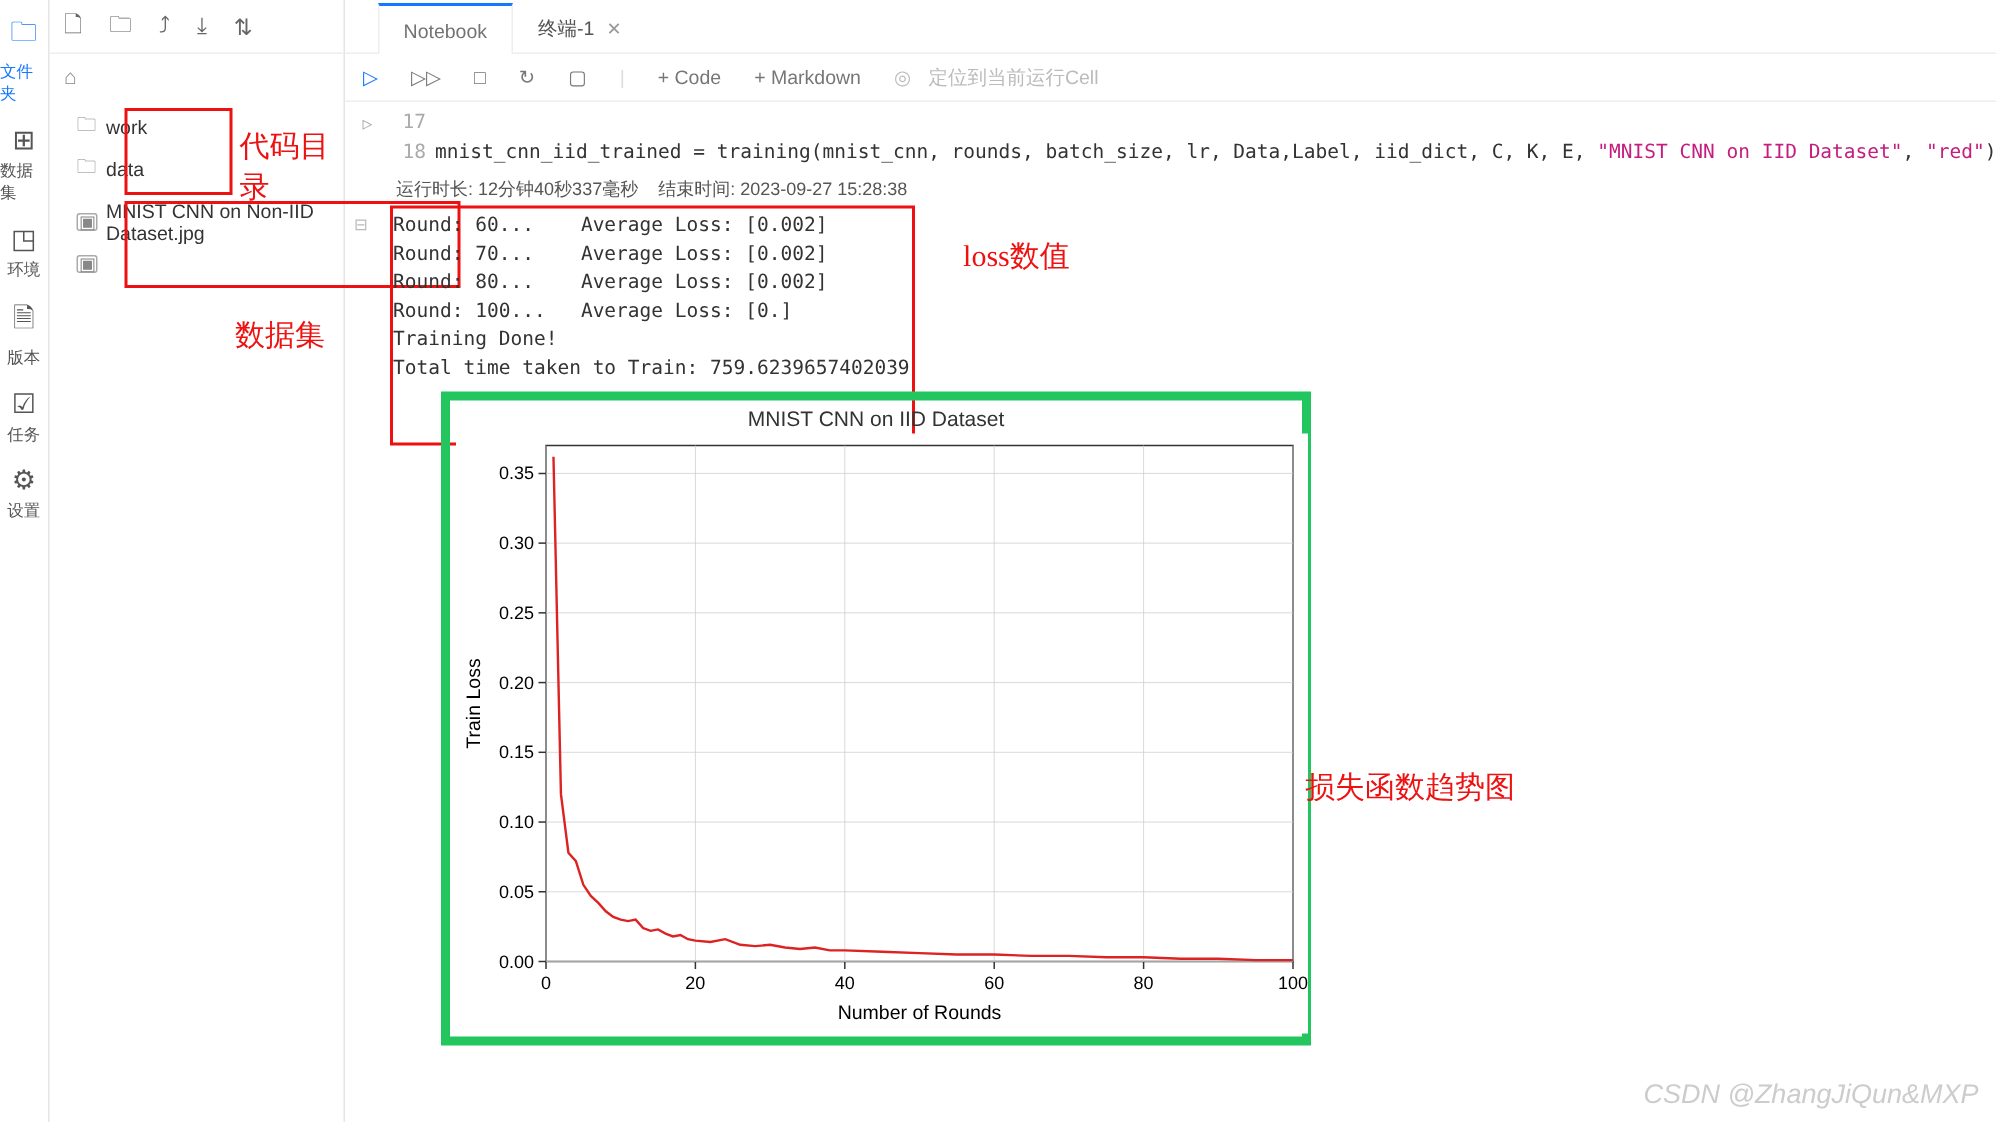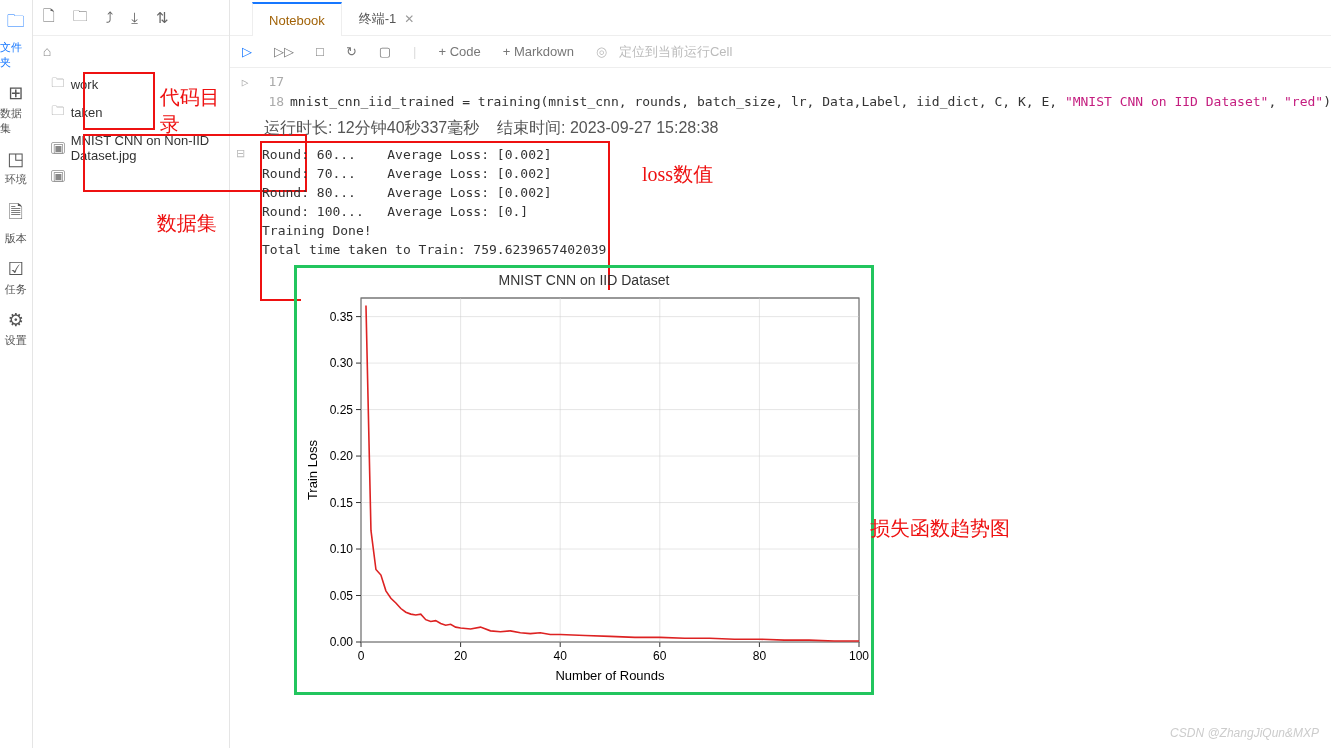--- a/index.html
+++ b/index.html
@@ -19,40 +19,40 @@
   .sb-row { height:28px; display:flex; align-items:center; gap:6px; padding:0 8px 0 18px; cursor:pointer; color:#333; }
   .sb-row .ficon { font-size:13px; color:#888; width:14px; text-align:center; }
   .sb-row .imgicon { font-size:12px; color:#888; width:14px; text-align:center; border:1px solid #aaa; border-radius:2px; line-height:10px; padding:0 1px; }
   .ann-box1 { position:absolute; left:50px; top:72px; width:72px; height:58px; border:2px solid #e11; pointer-events:none; }
   .ann-box2 { position:absolute; left:50px; top:134px; width:224px; height:58px; border:2px solid #e11; pointer-events:none; }
   .ann-red { color:#e11; font-family:"SimSun","宋体",serif; font-size:20px; position:absolute; pointer-events:none; }
   
   .main { flex:1; display:flex; flex-direction:column; position:relative; }
   .tabs { height:36px; display:flex; align-items:flex-end; padding-left:22px; border-bottom:1px solid #eee; gap:0; }
   .tab { height:34px; display:flex; align-items:center; padding:0 16px; font-size:13px; cursor:pointer; border:1px solid transparent; border-bottom:none; position:relative; color:#555;}
-  .tab.active { color:#a16207; border-color:#eee; border-top:2px solid #1677ff; background:#fff; top:1px;}
+  .tab.active { color:#737373; border-color:#eee; border-top:2px solid #1677ff; background:#fff; top:1px;}
   .tab .close { margin-left:8px; font-size:12px; color:#999; }
   .nb-toolbar { height:32px; display:flex; align-items:center; gap:22px; padding:0 12px; border-bottom:1px solid #eee; color:#777; font-size:13px; }
   .nb-toolbar .run { color:#1677ff; }
   .nb-toolbar .grp { display:flex; align-items:center; gap:4px; cursor:pointer; }
   .nb-toolbar .disabled { color:#bbb; }
   .code-area { display:flex; padding:4px 0 2px 0; font-family:Consolas,Menlo,monospace; font-size:13px; }
   .gutter-run { width:30px; text-align:center; color:#aaa; font-size:11px; padding-top:4px;}
   .ln-col { width:30px; text-align:right; color:#aaa; padding-right:6px; line-height:20px; }
   .code-lines { flex:1; line-height:20px; white-space:pre; overflow:hidden;}
   .tk-str { color:#c41d7f; }
-  .status-line { padding:4px 17px 6px 34px; font-size:16px; color:#555; }
+  .status-line { padding:4px 17px 6px 34px; font-size:12px; color:#555; }
   .output { position:relative; padding-left:32px; }
   .output-line { font-family:Consolas,Menlo,monospace; font-size:13px; line-height:19px; white-space:pre; color:#333; }
   .out-box { position:absolute; border:2px solid #e11; pointer-events:none; }
   
-  .chart-wrap { position:relative; margin:6px 0 0 32px; width:580px; border:3px solid #22c55e; padding:4px 4px 2px 4px; }
+  .chart-wrap { position:relative; margin:6px 0 0 32px; width:580px; border:6px solid #22c55e; padding:4px 4px 2px 4px; }
   .chart-title { text-align:center; font-size:14px; color:#333; margin-bottom:2px;}
   .chart-svg { display:block; background:#fff; }
-  .watermark { position:absolute; right:12px; bottom:8px; color:#ccc; font-size:12px; font-style:italic; pointer-events:none;}
+  .watermark { position:absolute; right:12px; bottom:8px; color:#ccc; font-size:18px; font-style:italic; pointer-events:none;}
 </style>
 </head>
 <body>
 
 <div class="app">
 
   <div class="rail" id="rail">
       <div class="rail-item active">
         <span class="rail-icon">🗀</span>
         <span>文件夹</span>
@@ -90,21 +90,21 @@
     <div class="sb-home">
         <span>⌂</span>
       </div>
     <div class="sb-list" id="sb-list">
         <div class="sb-row">
           <span class="ficon">🗀</span>
           <span>work</span>
         </div>
         <div class="sb-row">
           <span class="ficon">🗀</span>
-          <span>taken</span>
+          <span>data</span>
         </div>
         <div style="height: 8px;"></div>
         <div class="sb-row">
           <span class="imgicon">▣</span>
           <span>MNIST CNN on Non-IID Dataset.jpg</span>
         </div>
         <div class="sb-row">
           <span class="imgicon">▣</span>
         </div>
       </div>

